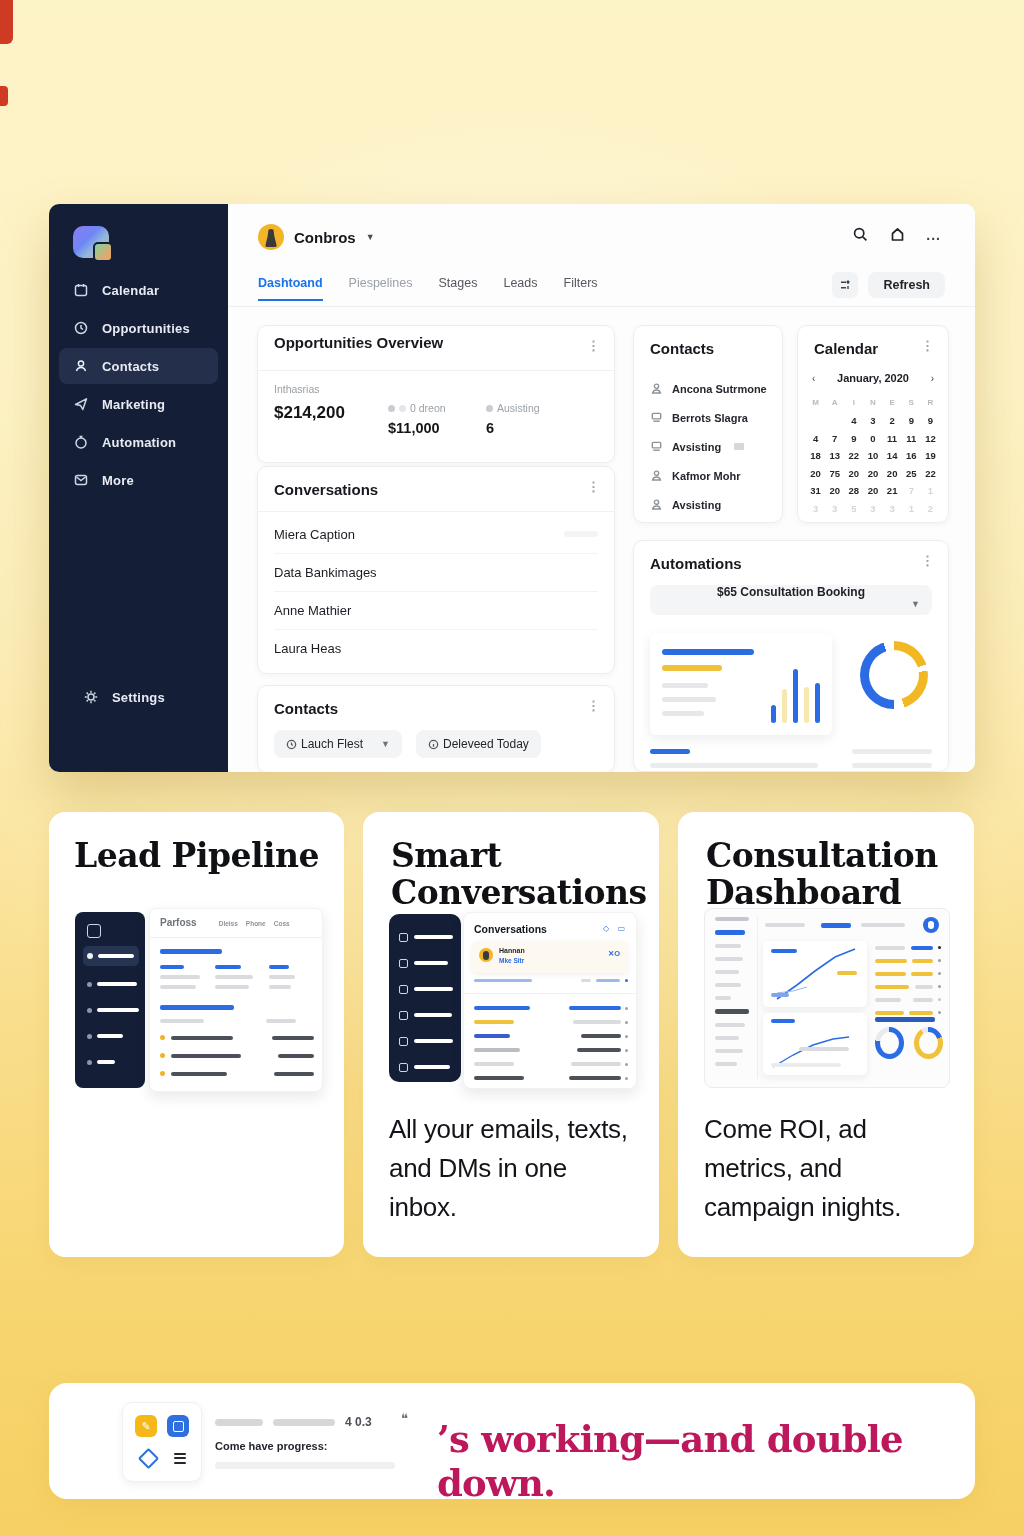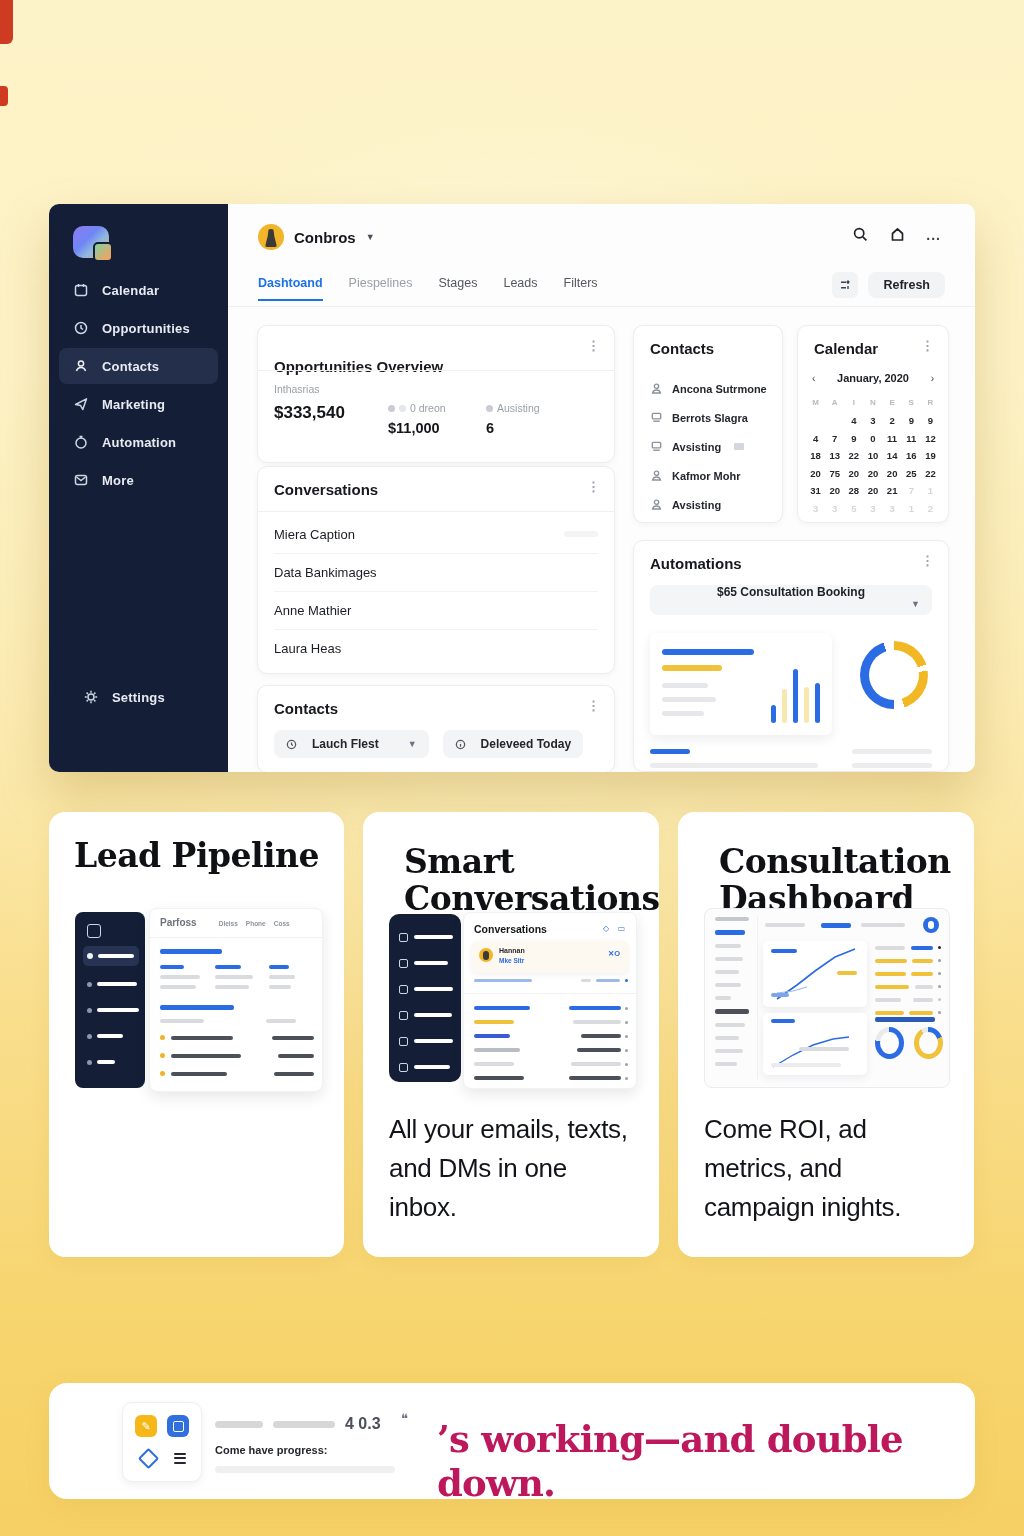--- a/index.html
+++ b/index.html
@@ -47,21 +47,21 @@
   .chip-ic{width:26px;height:26px;border-radius:6px;background:#f1f3f4;display:flex;align-items:center;justify-content:center;cursor:pointer;}
   .refresh{background:#f1f3f4;border-radius:8px;padding:6px 15px;font-size:12.5px;font-weight:600;color:#1f2227;cursor:pointer;}
   .main-divider{position:absolute;left:0;right:0;top:102px;height:1px;background:#efefef;}
   
   .card{position:absolute;background:#fff;border:1px solid #ededed;border-radius:10px;
     box-shadow:0 2px 6px rgba(20,25,40,.04);}
   .card-title{font-size:15px;font-weight:700;color:#17191e;}
   .kebab{position:absolute;right:14px;top:12px;color:#9ca3af;font-size:13px;font-weight:700;cursor:pointer;}
   
   .opp{left:29px;top:121px;width:356px;height:136px;}
-  .opp .card-title{position:absolute;left:16px;top:32px;}
+  .opp .card-title{position:absolute;left:16px;top:8px;}
   .opp .tdiv{position:absolute;left:0;right:0;top:44px;height:1px;background:#f1f1f1;}
   .opp-label{font-size:10.5px;color:#9aa0a6;display:flex;align-items:center;gap:4px;}
   .opp-c1{position:absolute;left:16px;top:57px;}
   .opp-c1 .v{font-size:17px;font-weight:800;color:#131519;margin-top:8px;}
   .opp-c2{position:absolute;left:130px;top:76px;}
   .opp-c2 .v,.opp-c3 .v{font-size:14.5px;font-weight:800;color:#131519;margin-top:6px;}
   .opp-c3{position:absolute;left:228px;top:76px;}
   .mini-dot{width:7px;height:7px;border-radius:50%;background:#c9ccd2;display:inline-block;}
   .mini-dot.lt{background:#e4e6ea;}
   
@@ -69,22 +69,22 @@
   .conv .card-title{position:absolute;left:16px;top:14px;}
   .conv .tdiv{position:absolute;left:0;right:0;top:44px;height:1px;background:#f1f1f1;}
   .conv-row{position:absolute;left:16px;right:16px;height:38px;display:flex;align-items:center;
     font-size:13px;color:#1b1e24;border-bottom:1px solid #f3f3f4;cursor:pointer;}
   .conv-row:last-child{border-bottom:none;}
   .conv-pill{margin-left:auto;width:34px;height:6px;border-radius:3px;background:#f4f4f5;}
   
   .cbot{left:29px;top:481px;width:356px;height:86px;}
   .cbot .card-title{position:absolute;left:16px;top:14px;}
   .chips{position:absolute;left:16px;top:44px;display:flex;gap:14px;}
-  .chip{display:flex;align-items:center;gap:15px;background:#f3f4f6;border-radius:8px;padding:7px 12px;
-    font-size:12px;font-weight:700;color:#23262c;cursor:pointer;}
+  .chip{display:flex;align-items:center;gap:4px;background:#f3f4f6;border-radius:8px;padding:7px 12px;
+    font-size:12px;font-weight:400;color:#23262c;cursor:pointer;}
   .chip .chev{font-size:9px;color:#6b7280;margin-left:14px;}
   
   .crt{left:405px;top:121px;width:148px;height:196px;}
   .crt .card-title{position:absolute;left:16px;top:14px;}
   .crt-list{position:absolute;left:16px;top:48px;right:10px;}
   .crt-row{display:flex;align-items:center;gap:9px;height:29px;font-size:11px;font-weight:600;color:#24272d;cursor:pointer;}
   .pico{width:13px;height:13px;flex:none;color:#8d939c;}
   .tail-ic{width:10px;height:7px;background:#d4d7db;border-radius:1px;margin-left:4px;}
   
   .cal{left:569px;top:121px;width:150px;height:196px;}
@@ -109,21 +109,21 @@
   .vb{position:absolute;width:5px;border-radius:2.5px;bottom:12px;}
   .donut{position:absolute;right:20px;top:100px;width:68px;height:68px;border-radius:50%;
     background:conic-gradient(#f2b824 0 20%,#fff 20% 23%,#f2b824 23% 45%,#fff 45% 50%,#2b6be4 50% 95%,#fff 95% 100%);}
   .donut::after{content:"";position:absolute;inset:9px;background:#fff;border-radius:50%;}
   
   .feature{position:absolute;top:812px;width:296px;height:445px;background:#fff;border-radius:16px;
     box-shadow:0 6px 20px rgba(190,150,50,.12);}
   .f1{left:49px;width:295px;} .f2{left:363px;} .f3{left:678px;}
   .f-title{font-family:"DejaVu Serif", serif;font-size:33px;font-weight:700;color:#101114;line-height:1.12;letter-spacing:-.5px;}
   .f1 .f-title{position:absolute;left:0;right:0;top:26px;text-align:center;}
-  .f2 .f-title,.f3 .f-title{position:absolute;left:41px;top:26px;width:240px;margin-top:6px;}
+  .f2 .f-title,.f3 .f-title{position:absolute;left:28px;top:26px;width:240px;}
   .f-desc{position:absolute;left:26px;top:298px;width:248px;font-size:26px;font-weight:500;color:#121419;line-height:1.5;letter-spacing:-.3px;}
   
   .dk{background:#141e36;}
   .wbar{background:#fff;border-radius:2px;height:4px;display:inline-block;}
   .gbar{background:#d9dbdf;border-radius:2px;height:4px;}
   .bbar{background:#2b6be4;border-radius:2px;height:4px;}
   .ybar{background:#f0c13a;border-radius:2px;height:4px;}
   .dbar{background:#4c5159;border-radius:2px;height:4px;}
   
   .mock1{position:absolute;left:0;top:96px;right:0;height:182px;}
@@ -190,21 +190,21 @@
   .fm-pencil{left:12px;top:12px;background:#f5b818;color:#fff;font-size:11px;}
   .fm-blue{left:44px;top:12px;background:#2f6fde;}
   .fm-blue::after{content:"";width:9px;height:9px;border:1.6px solid #fff;border-radius:2px;}
   .fm-diamond{left:14px;top:44px;}
   .fm-diamond::after{content:"";width:11px;height:11px;border:2px solid #2f6fde;transform:rotate(45deg);border-radius:2px;}
   .fm-menu{left:46px;top:44px;flex-direction:column;gap:2.5px;}
   .fm-menu i{display:block;width:12px;height:2px;background:#23262c;border-radius:1px;}
   .fprog{position:absolute;left:166px;top:32px;width:220px;}
   .fp-row{display:flex;align-items:center;gap:10px;}
   .fp-pill{height:7px;border-radius:4px;background:#d7d7d8;}
-  .fp-meta{font-size:16px;color:#4b4f58;font-weight:600;}
+  .fp-meta{font-size:12px;color:#4b4f58;font-weight:600;}
   .fp-label{margin-top:11px;font-size:11px;font-weight:700;color:#23262c;}
   .fp-faint{margin-top:10px;width:180px;height:7px;border-radius:4px;background:#f0f0f1;}
   .fquote{position:absolute;left:352px;top:28px;font-size:13px;color:#6b7280;}
   .fheadline{position:absolute;left:388px;top:34px;font-family:"DejaVu Serif", serif;font-size:37px;font-weight:600;
     color:#be185d;letter-spacing:-.8px;}
   svg{display:block;}
 </style>
 </head>
 <body>
 
@@ -317,21 +317,21 @@
       <span class="refresh">Refresh</span>
     </div>
     <div class="main-divider"></div>
 
     <div class="card opp">
       <div class="card-title">Opportunities Overview</div>
       <div class="kebab">⋮</div>
       <div class="tdiv"></div>
       <div class="opp-c1">
         <div class="opp-label">Inthasrias</div>
-        <div class="v">$333,540</div>
+        <div class="v">$214,200</div>
       </div>
       <div class="opp-c2">
         <div class="opp-label">
             <span class="mini-dot"></span>
             <span class="mini-dot lt"></span>
             <span>0 dreon</span>
           </div>
         <div class="v">$11,000</div>
       </div>
       <div class="opp-c3">

